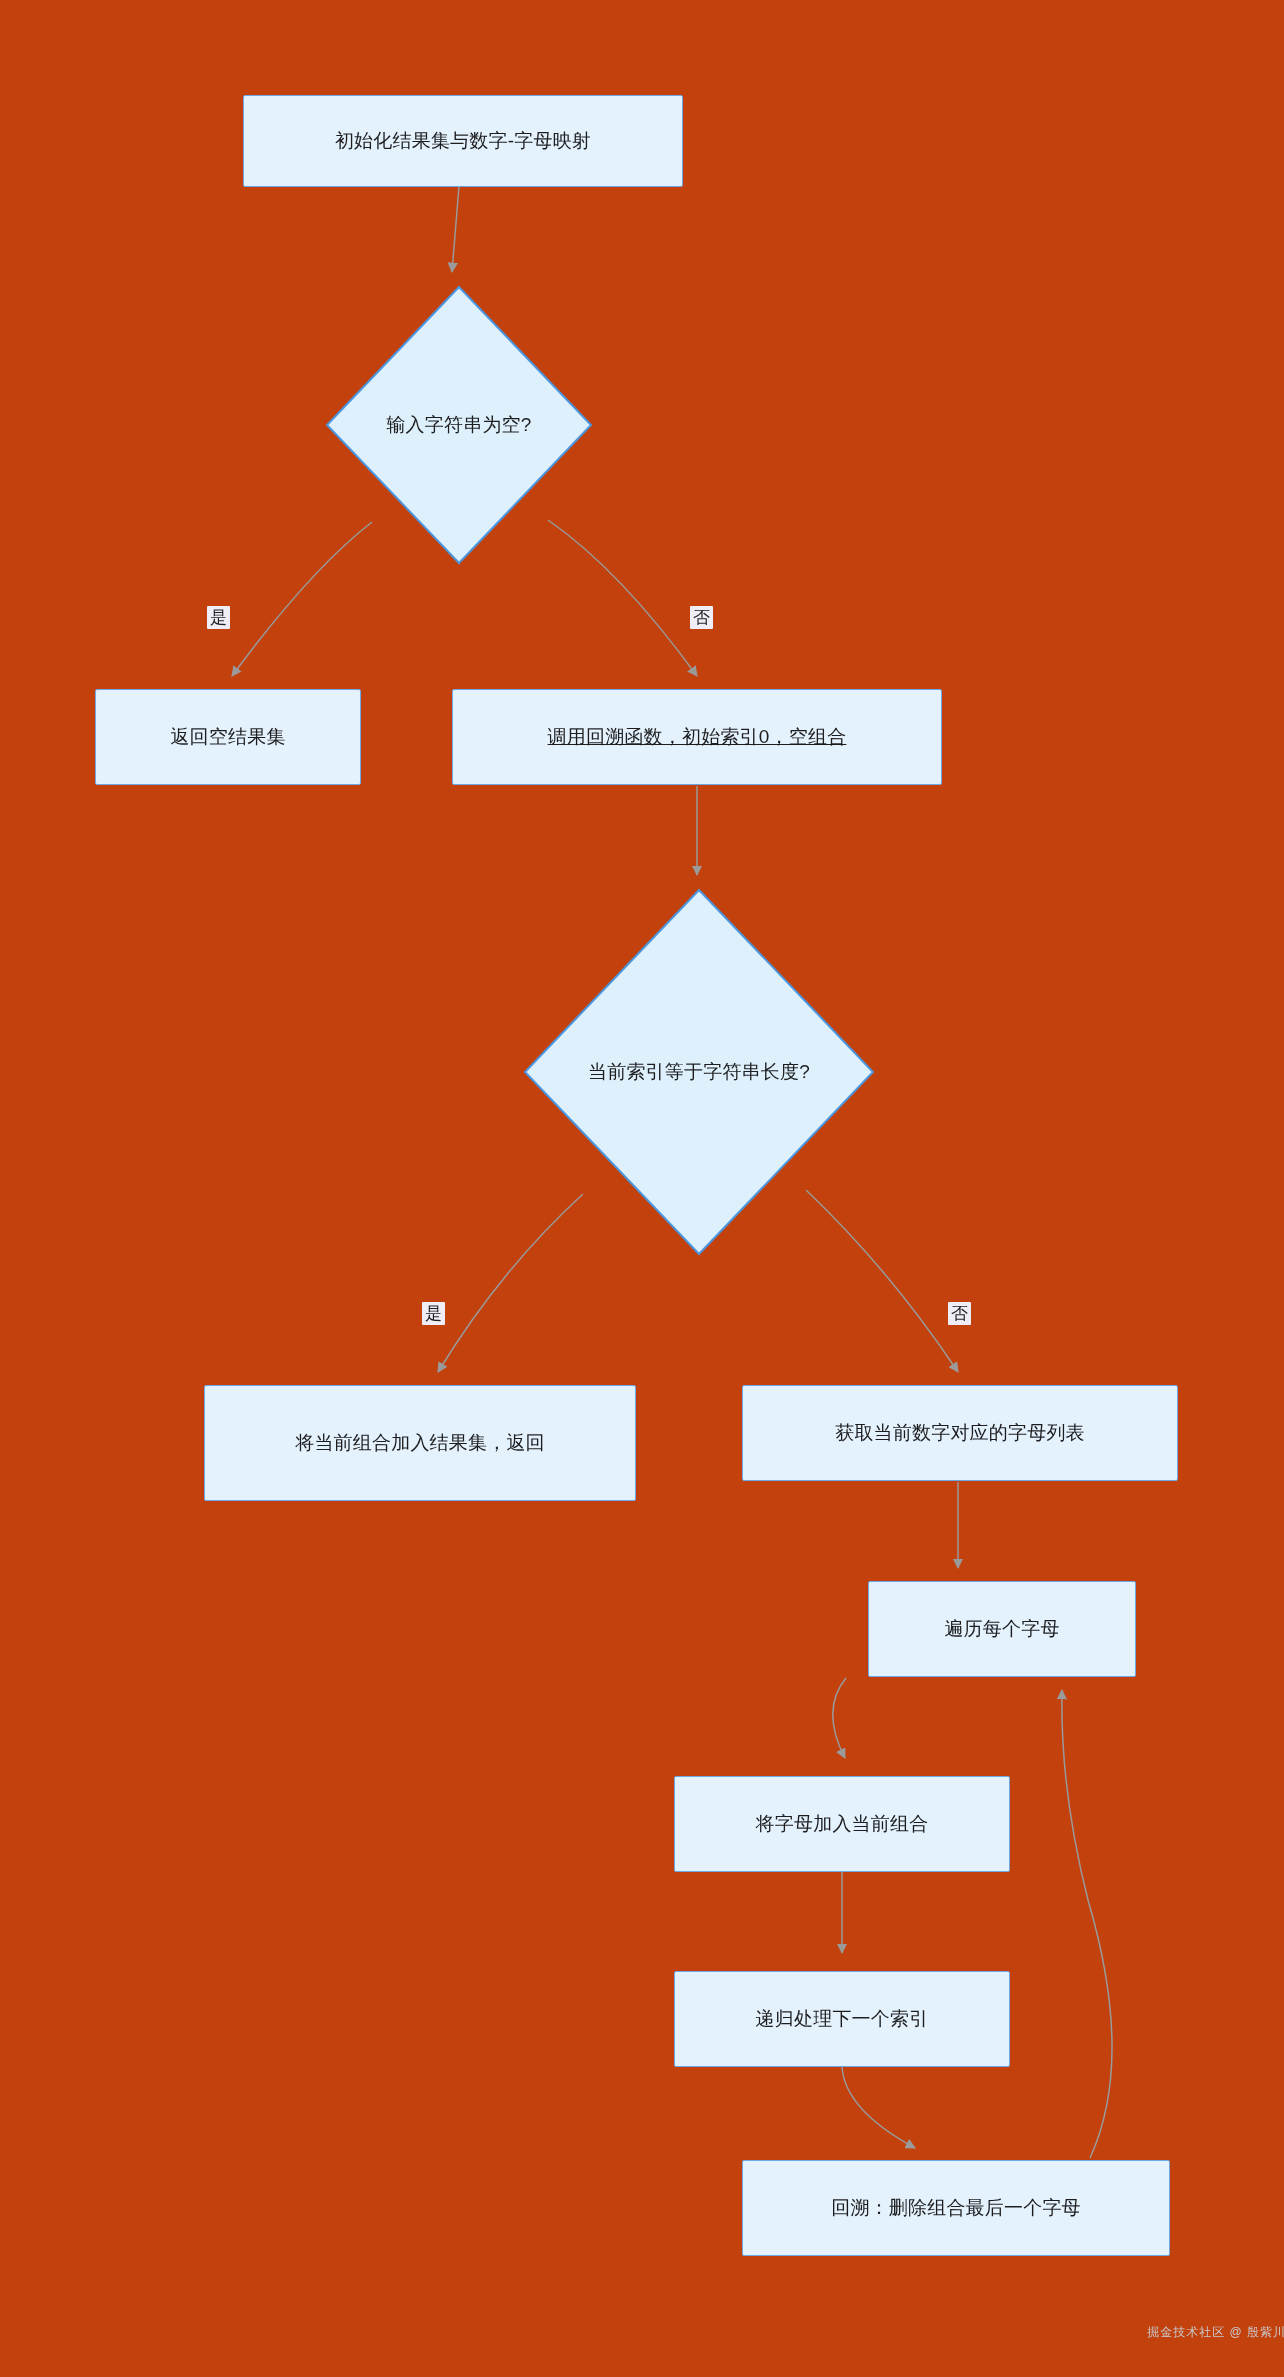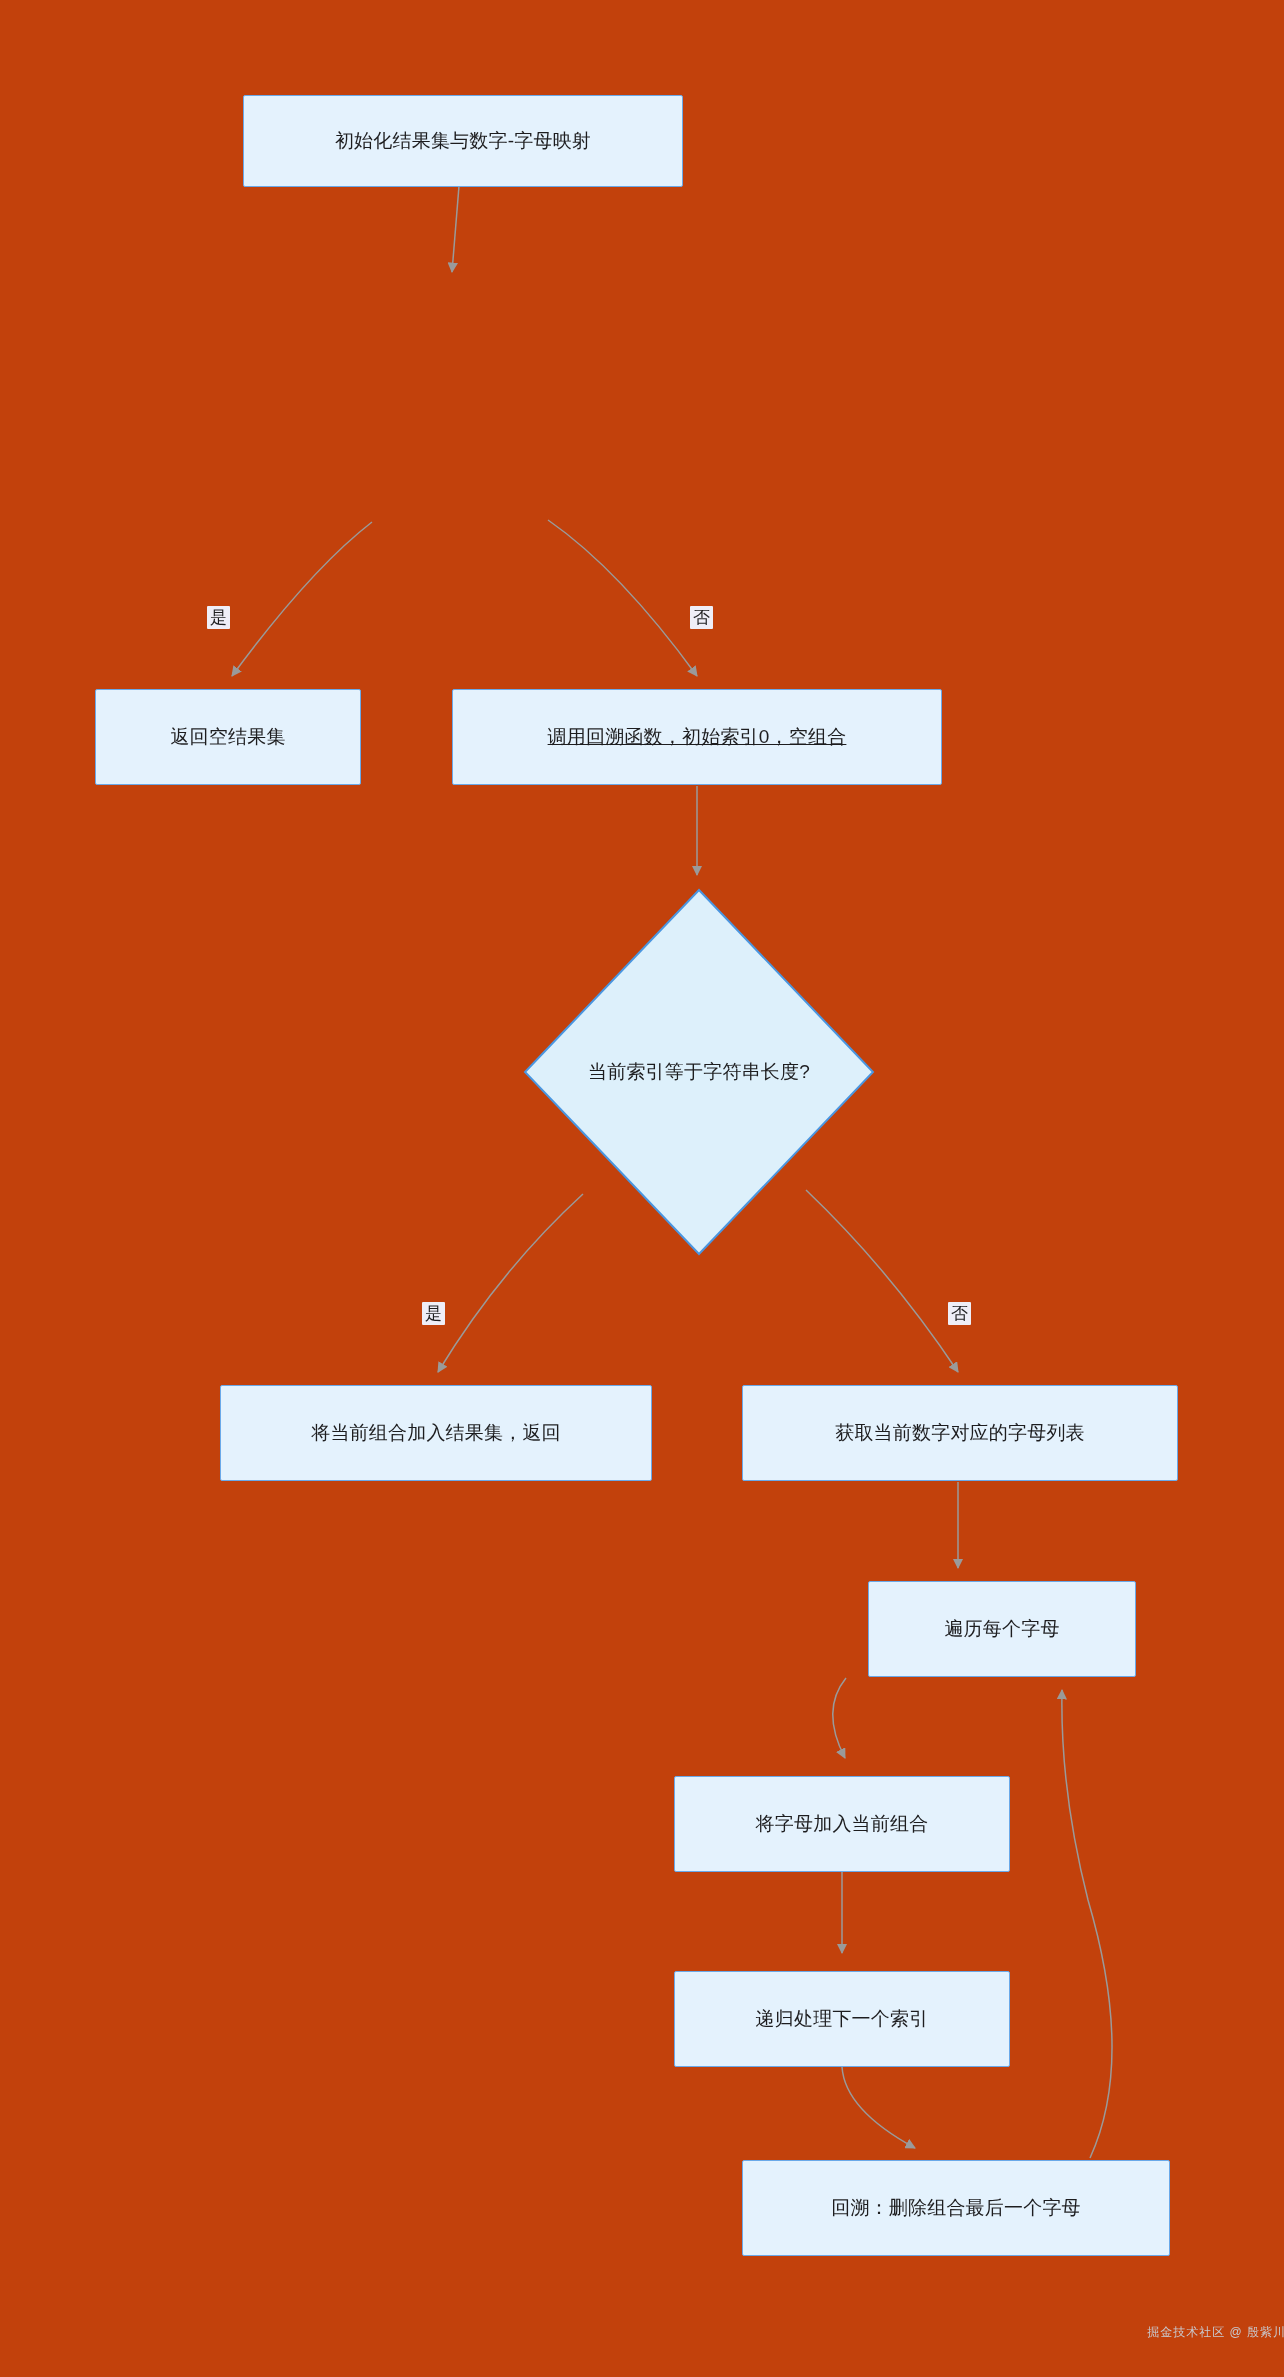--- a/index.html
+++ b/index.html
@@ -114,20 +114,26 @@
 
     <path d="M 842 2067 Q 845 2110 915 2148" fill="none" stroke="#9a9a9a" stroke-width="1.5" marker-end="url(#arrow)"></path>
 
     <path d="M 1090 2158 Q 1135 2060 1088 1900 Q 1060 1790 1062 1690" fill="none" stroke="#9a9a9a" stroke-width="1.5" marker-end="url(#arrow)"></path>
   </svg>
 
   <div class="node process" style="left:243px; top:95px; width:440px; height:92px;">
     <span>初始化结果集与数字-字母映射</span>
   </div>
 
+  <div class="node decision" style="left:325px; top:285px; width:268px; height:280px;">
+    <svg class="diamond-shape" viewBox="0 0 268 280" preserveAspectRatio="none">
+      <polygon points="134,2 266,140 134,278 2,140" fill="#ddf0fb" stroke="#4a96e0" stroke-width="2"></polygon>
+    </svg>
+    <span class="diamond-label">输入字符串为空?</span>
+  </div>
 
   <div class="edge-label" style="left:207px; top:606px;">
     <span>是</span>
   </div>
 
   <div class="edge-label" style="left:690px; top:606px;">
     <span>否</span>
   </div>
 
   <div class="node process" style="left:95px; top:689px; width:266px; height:96px;">
@@ -146,21 +152,21 @@
   </div>
 
   <div class="edge-label" style="left:422px; top:1302px;">
     <span>是</span>
   </div>
 
   <div class="edge-label" style="left:948px; top:1302px;">
     <span>否</span>
   </div>
 
-  <div class="node process" style="left:220px; top:1385px; width:432px; height:96px;">
+  <div class="node process" style="left:204px; top:1385px; width:432px; height:116px;">
     <span>将当前组合加入结果集，返回</span>
   </div>
 
   <div class="node process" style="left:742px; top:1385px; width:436px; height:96px;">
     <span>获取当前数字对应的字母列表</span>
   </div>
 
   <div class="node process" style="left:868px; top:1581px; width:268px; height:96px;">
     <span>遍历每个字母</span>
   </div>

